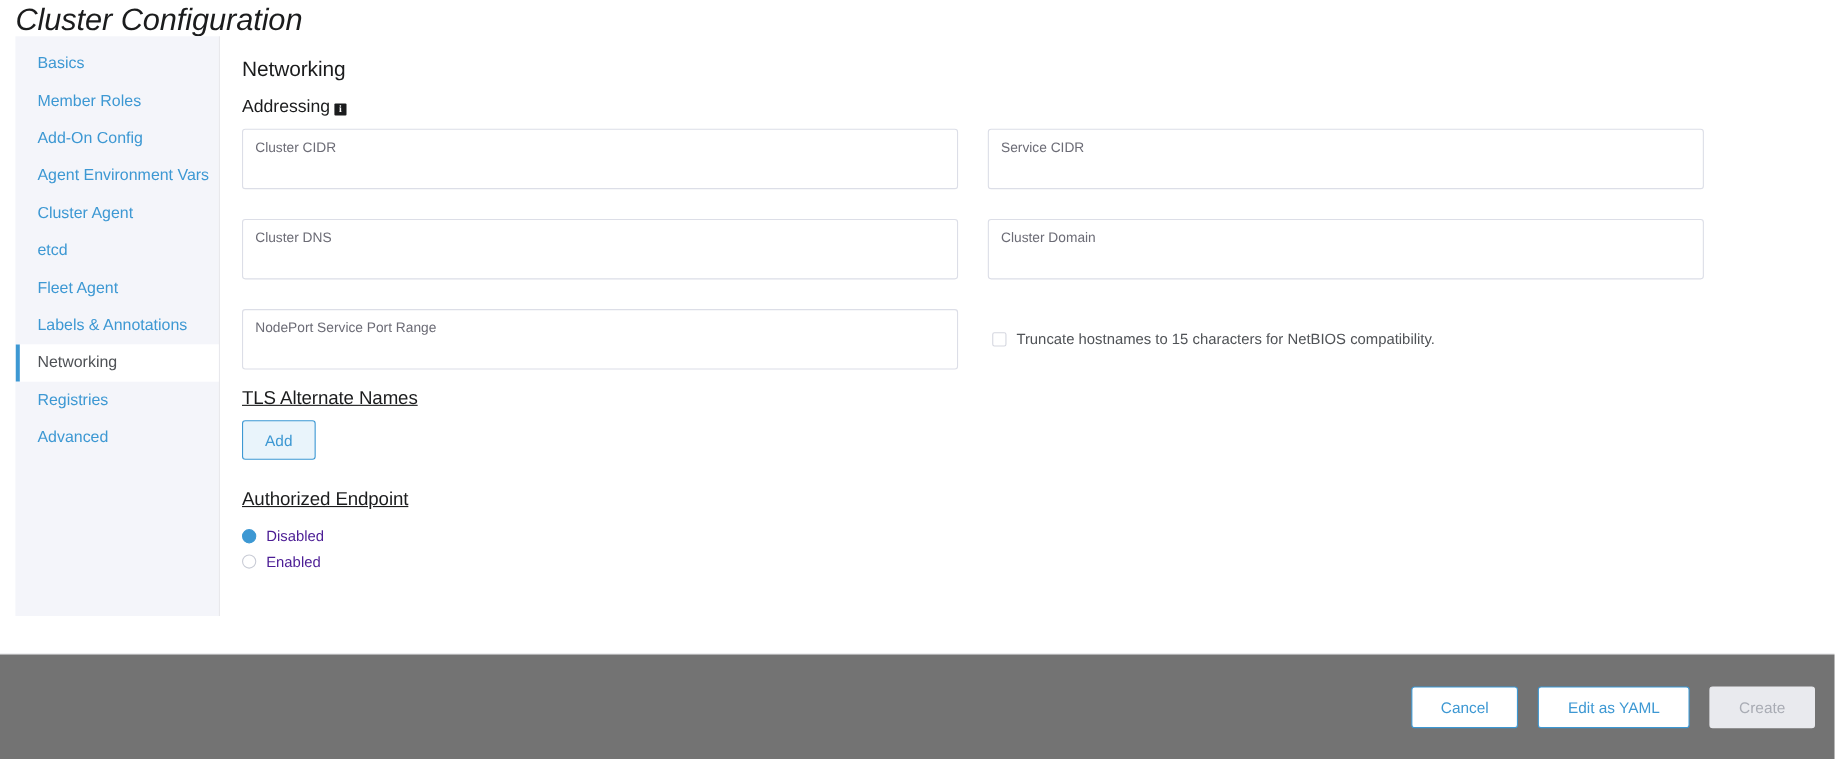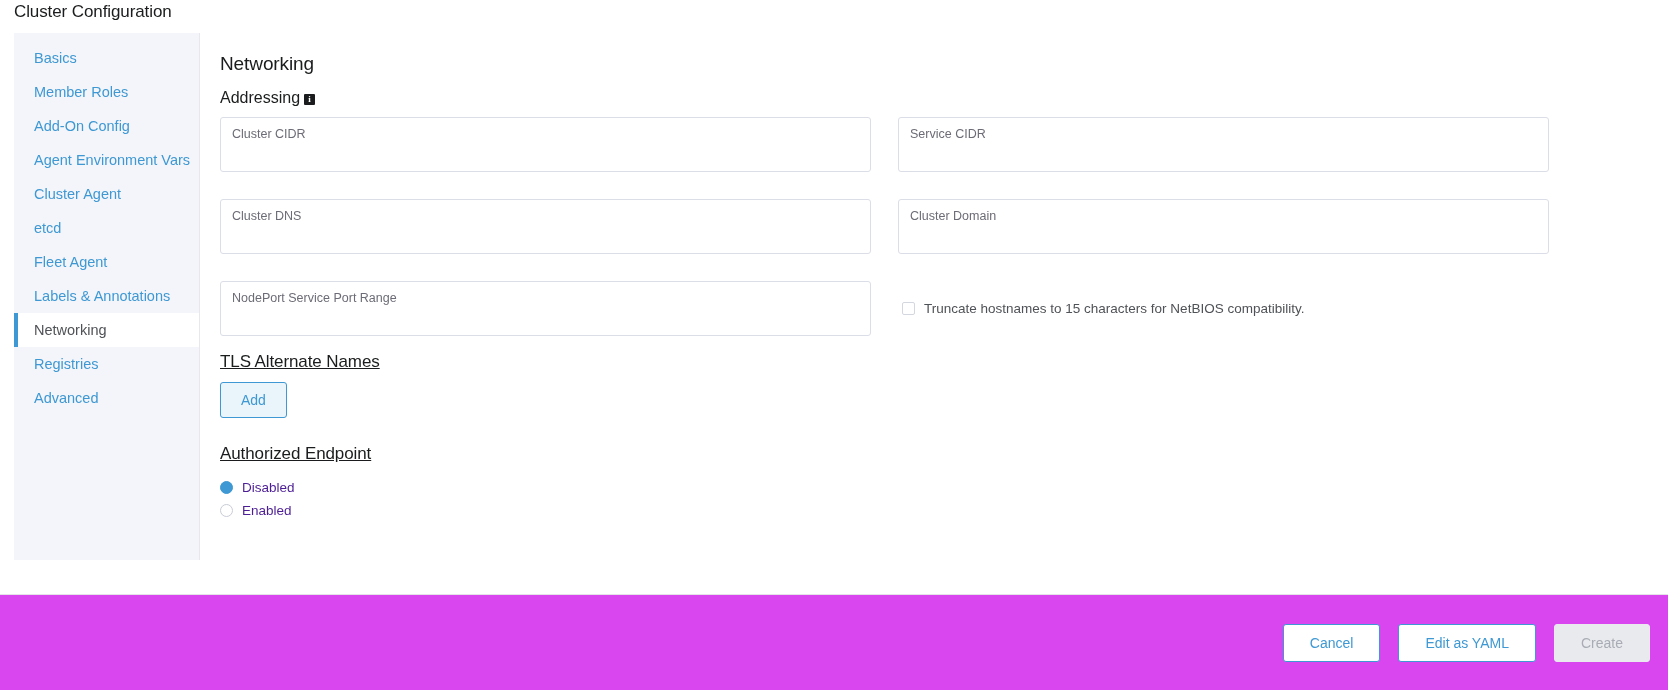--- a/index.html
+++ b/index.html
@@ -14,24 +14,25 @@
     position: relative;
     width: 1668px; height: 690px;
     overflow: hidden;
     background: #fff;
   }
 
   
   .page-title {
     position: absolute;
     left: 14px; top: 2px;
-    font-size: 17px;
+    font-size: 28px;
     font-weight: 400;
     color: #1b1c1d;
     letter-spacing: -0.1px;
+    font-style: italic;
   }
 
   
   .shell {
     position: absolute;
     left: 14px; top: 33px;
     width: 1654px; height: 527px;
     display: flex;
     background: #fff;
   }
@@ -216,21 +217,21 @@
   .footer-divider {
     position: absolute;
     left: 0; top: 594px;
     width: 1668px; height: 1px;
     background: #e4e4e8;
   }
   .footer {
     position: absolute;
     left: 0; top: 595px;
     width: 1668px; height: 95px;
-    background: #d946ef;
+    background: #737373;
     display: flex;
     align-items: center;
     justify-content: flex-end;
     padding-right: 18px;
     gap: 18px;
     padding-left: 31px;
   }
   .btn {
     font-size: 14px;
     border-radius: 3px;

